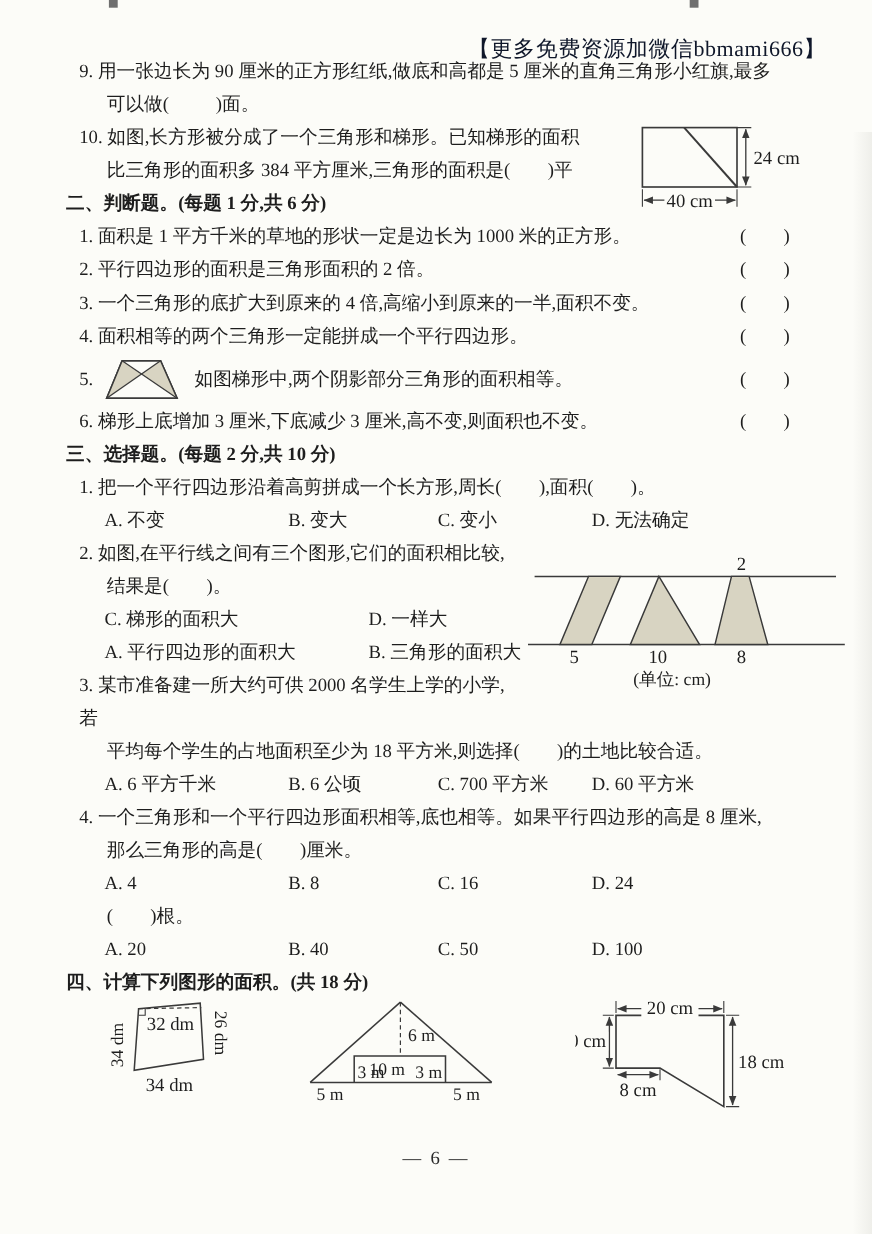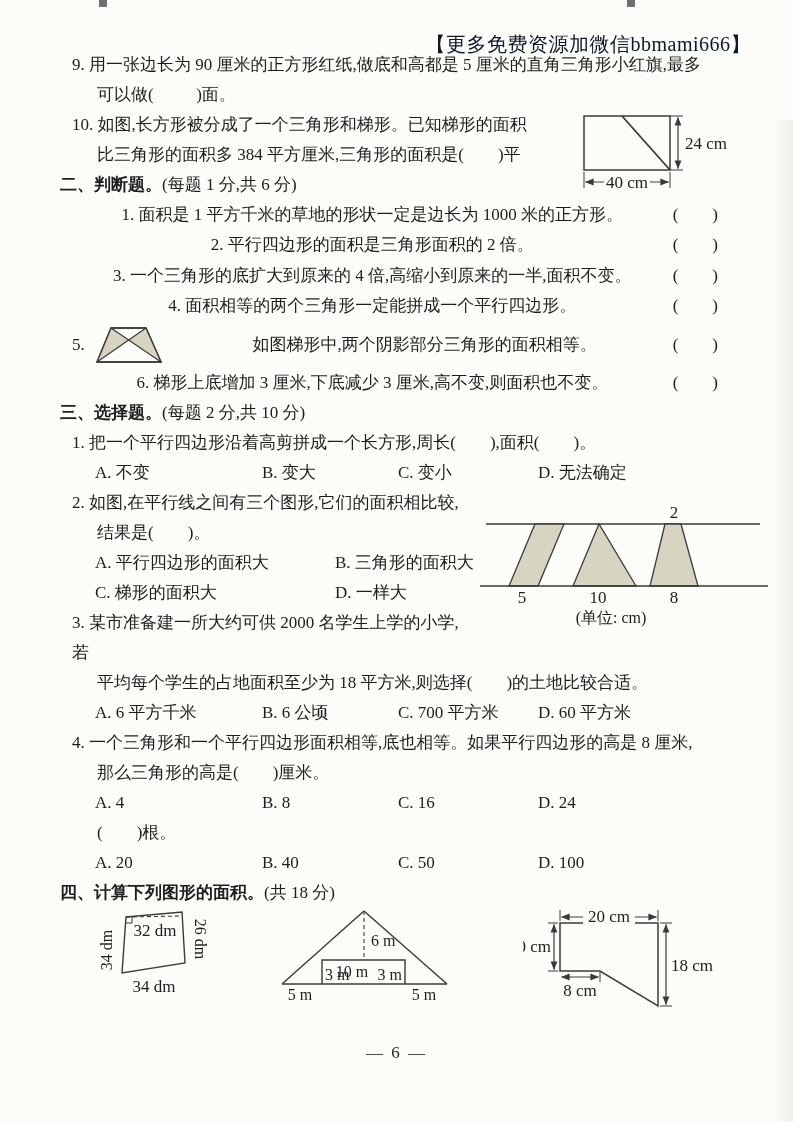--- a/index.html
+++ b/index.html
@@ -17,23 +17,23 @@
   .tick { position:absolute; top:0; width:8px; height:7px; background:#6f6f6f; }
   .watermark { position:absolute; top:31px; right:42px; color:#0f172a;
     font-size:20px; letter-spacing:.5px; white-space:pre; }
   .content { position:absolute; left:60px; top:50px; width:692px; }
   .line { line-height:30px; white-space:pre-wrap; }
   .ni  { padding-left:12px; }          
   .ind { padding-left:37px; }          
   .narrow { width:410px; }             
   .q10t { width:505px; }
   .sec-h { line-height:30px; font-weight:bold; white-space:pre-wrap; }
-  .sec-h .pts { font-weight:normal;margin-top:44px; }
+  .sec-h .pts { font-weight:bold;margin-top:44px; }
   .jrow { display:flex; line-height:30.4px; white-space:pre-wrap; padding-left:12px; }
-  .jrow .jtext { flex:1;text-align:center; }
+  .jrow .jtext { flex:1; }
   .jans { padding-right:34px; white-space:pre; }
   .jrow5 { height:46px; align-items:center; line-height:46px; }
   .jrow5 svg { margin:0 10px 0 8px; }
   .opts { display:flex; line-height:30px; padding-left:35px; white-space:pre-wrap; }
   .opts .o1 { width:167px; } .opts .o2 { width:136px; } .opts .o3 { width:140px; }
   .opts2 .oa { width:240px; }
   .fig { position:absolute; }
   svg text { font-family:"Liberation Serif","DejaVu Serif",serif; fill:#1d1d1d; }
   .pageno { position:absolute; left:0; right:0; top:1043px; text-align:center;
     letter-spacing:2px; color:#2a2a2a; white-space:pre; }
@@ -108,26 +108,26 @@
     <div class="opts">
       <span class="o1">A. 不变</span>
       <span class="o2">B. 变大</span>
       <span class="o3">C. 变小</span>
       <span>D. 无法确定</span>
     </div>
 
     <div class="line ni narrow">2. 如图,在平行线之间有三个图形,它们的面积相比较,</div>
     <div class="line ind narrow">结果是(        )。</div>
     <div class="opts opts2">
+      <span class="oa">C. 梯形的面积大</span>
+      <span>D. 一样大</span>
+    </div>
+    <div class="opts opts2">
       <span class="oa">A. 平行四边形的面积大</span>
       <span>B. 三角形的面积大</span>
-    </div>
-    <div class="opts opts2">
-      <span class="oa">C. 梯形的面积大</span>
-      <span>D. 一样大</span>
     </div>
 
     <div class="line ni narrow">3. 某市准备建一所大约可供 2000 名学生上学的小学,若</div>
     <div class="line ind">平均每个学生的占地面积至少为 18 平方米,则选择(        )的土地比较合适。</div>
     <div class="opts">
       <span class="o1">A. 6 平方千米</span>
       <span class="o2">B. 6 公顷</span>
       <span class="o3">C. 700 平方米</span>
       <span>D. 60 平方米</span>
     </div>

